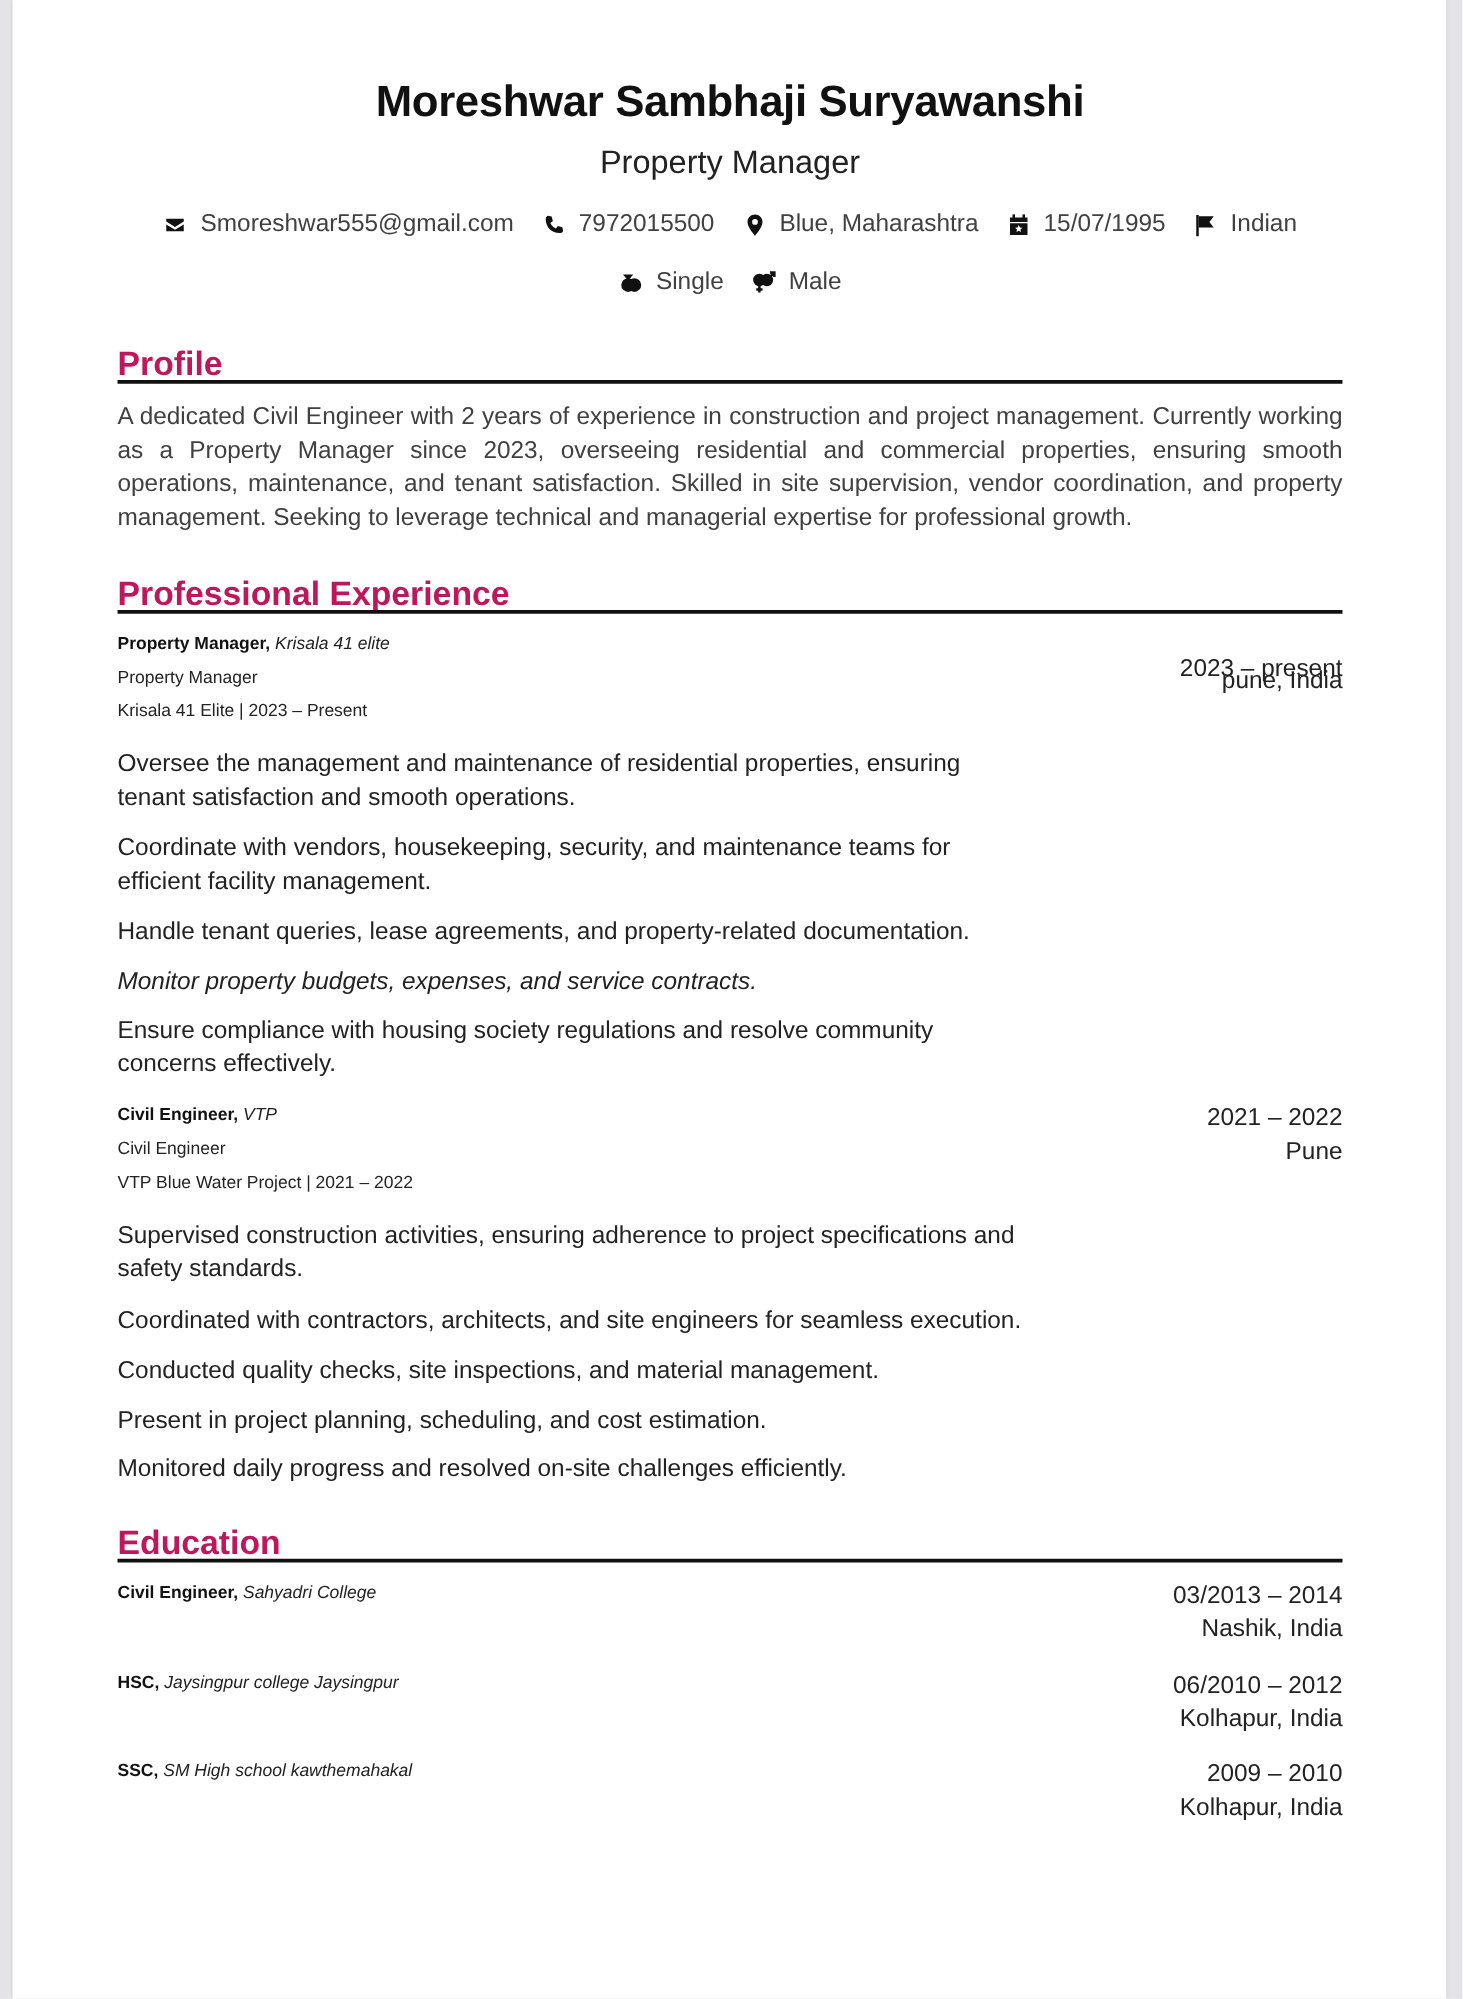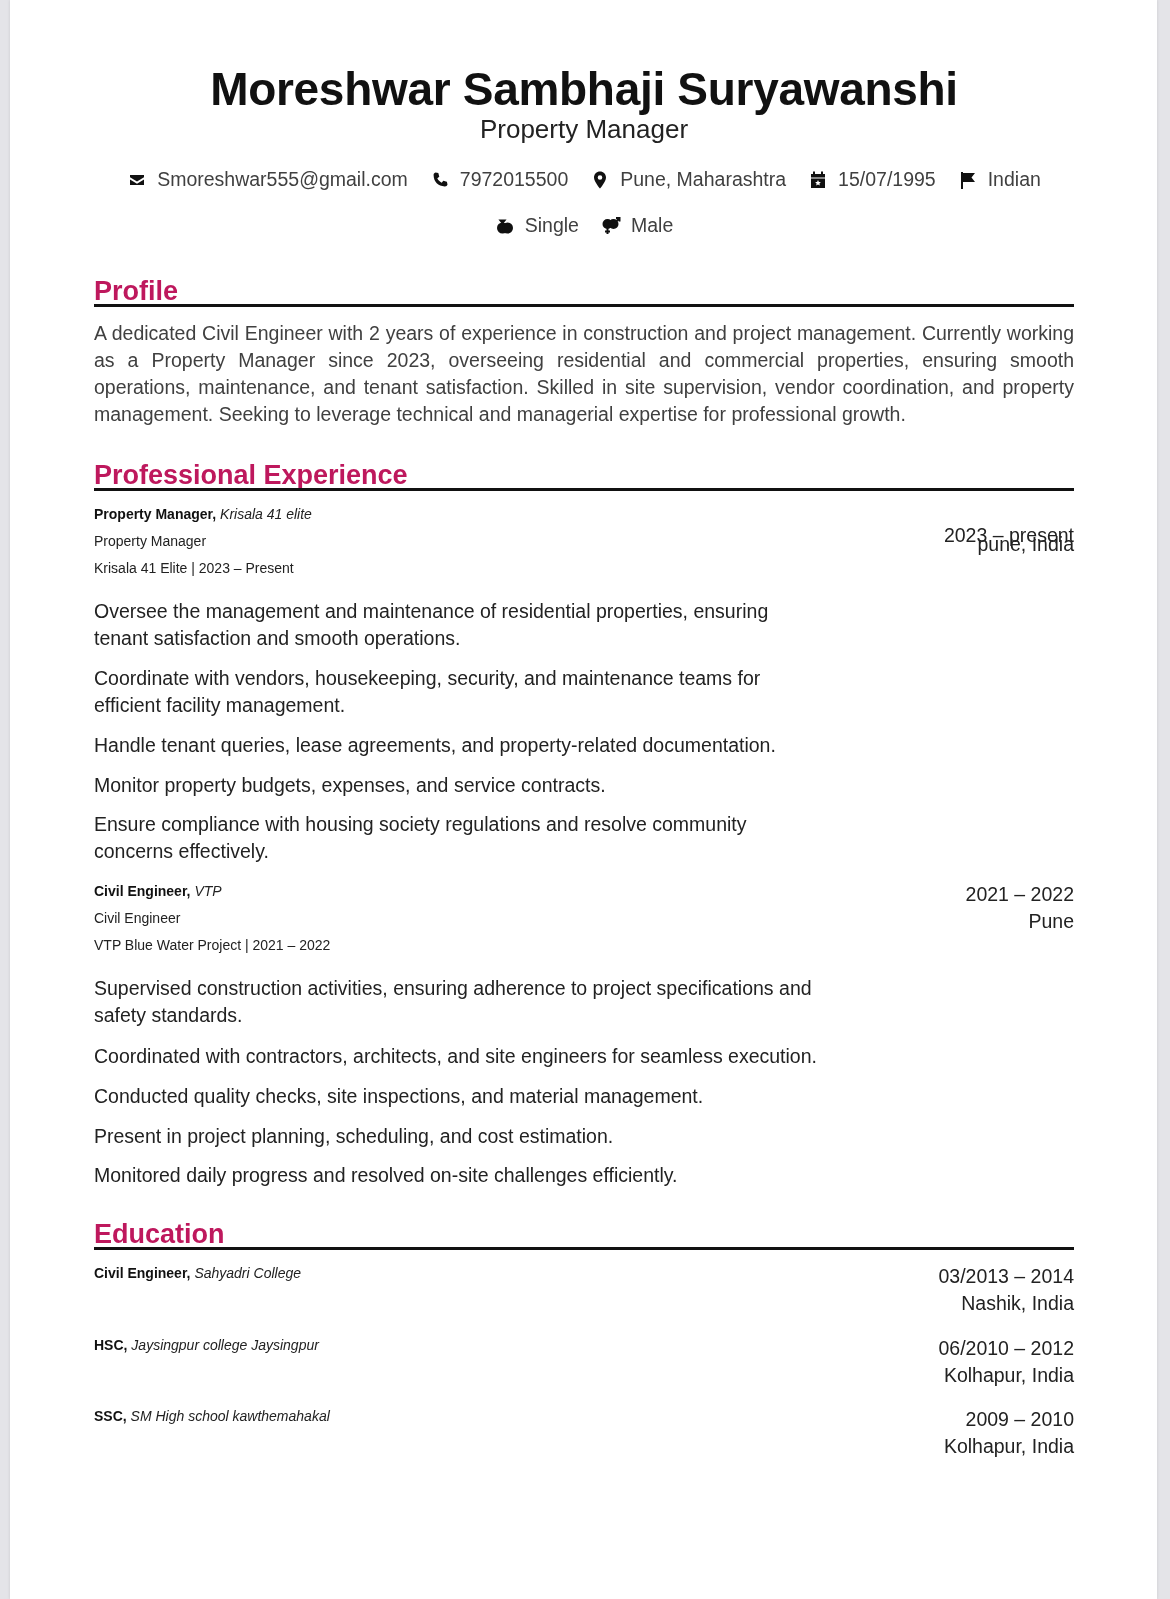--- a/index.html
+++ b/index.html
@@ -11,21 +11,21 @@
   }
   .page {
     position: absolute; left: 10px; top: 0; width: 1147px; height: 1599px;
     background: #ffffff;
     box-shadow: 0 0 3px rgba(0,0,0,0.12);
   }
   .content { position: absolute; left: 84px; width: 980px; top: 0; }
 
   .name {
     position: absolute; top: 62px; left: 0; width: 980px; text-align: center;
-    font-size: 46px; font-weight: bold; letter-spacing: -0.3px; color: #111;
+    font-size: 35px; font-weight: bold; letter-spacing: -0.3px; color: #111;
   }
   .role {
     position: absolute; top: 114px; left: 0; width: 980px; text-align: center;
     font-size: 26px; color: #222;
   }
   .contacts {
     position: absolute; left: 0; width: 980px; display: flex; justify-content: center;
     align-items: center; font-size: 19.5px; color: #404040;
   }
   .contacts.row1 { top: 168px; }
@@ -72,21 +72,21 @@
       <div class="contact">
         <svg viewBox="0 0 20 20">
             <path d="M5.5 2.5l2.8 0.6 1 3.6-2 1.6c0.9 2 2.4 3.5 4.4 4.4l1.6-2 3.6 1 0.6 2.8c-0.3 1.3-1.5 2-2.8 1.9C8.2 16.300 3.7 11.800 3.600 5.300 3.500 4 4.200 2.800 5.500 2.500z"></path>
           </svg>
         <span>7972015500</span>
       </div>
       <div class="contact">
         <svg viewBox="0 0 20 20">
             <path d="M10 1.5c-3.400 0-6 2.600-6 6 0 4.300 6 11 6 11s6-6.700 6-11c0-3.400-2.600-6-6-6zm0 8.300a2.300 2.300 0 1 1 0-4.600 2.300 2.300 0 0 1 0 4.600z"></path>
           </svg>
-        <span>Pune, Maharashtra</span>
+        <span>Blue, Maharashtra</span>
       </div>
       <div class="contact">
         <svg viewBox="0 0 20 20">
             <rect x="5" y="1.5" width="2" height="3"></rect>
             <rect x="13" y="1.5" width="2" height="3"></rect>
             <path d="M3 4h14v3.500H3z"></path>
             <path d="M3 8.500h14V18H3z M10 10l0.900 1.900 2 0.200-1.500 1.400 0.400 2-1.800-1-1.800 1 0.400-2-1.500-1.400 2-0.200z" fill-rule="evenodd"></path>
           </svg>
         <span>15/07/1995</span>
       </div>
@@ -131,21 +131,21 @@
       <span class="ital">Krisala 41 elite</span>
     </div>
     <div class="right" style="top:524px;margin-left:40px;">2023 – present</div>
     <div class="line" style="top:533px;">Property Manager</div>
     <div class="right" style="top:533px;margin-left:28px;">pune, India</div>
     <div class="line" style="top:560px;">Krisala 41 Elite | 2023 – Present</div>
 
     <div class="bullet" style="top:598px;">Oversee the management and maintenance of residential properties, ensuring tenant satisfaction and smooth operations.</div>
     <div class="bullet" style="top:665px;">Coordinate with vendors, housekeeping, security, and maintenance teams for efficient facility management.</div>
     <div class="bullet" style="top:732px;">Handle tenant queries, lease agreements, and property-related documentation.</div>
-    <div class="bullet" style="top:772px;">Monitor property budgets, expenses, and service contracts.</div>
+    <div class="bullet" style="top:772px;font-style:italic;">Monitor property budgets, expenses, and service contracts.</div>
     <div class="bullet" style="top:811px;">Ensure compliance with housing society regulations and resolve community concerns effectively.</div>
 
     <div class="line" style="top:883px;">
       <span class="bold">Civil Engineer,</span>
       <span class="ital">VTP</span>
     </div>
     <div class="right" style="top:883px;">2021 – 2022</div>
     <div class="line" style="top:910px;">Civil Engineer</div>
     <div class="right" style="top:910px;">Pune</div>
     <div class="line" style="top:937px;">VTP Blue Water Project | 2021 – 2022</div>

